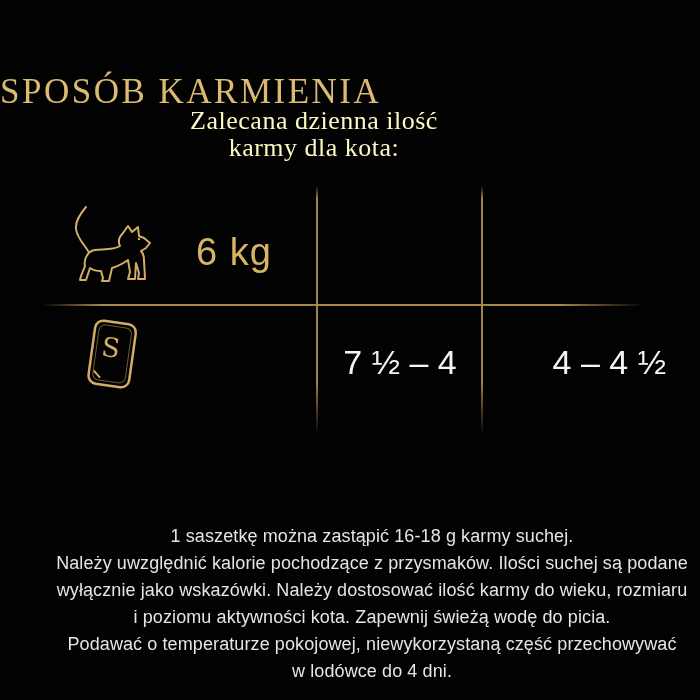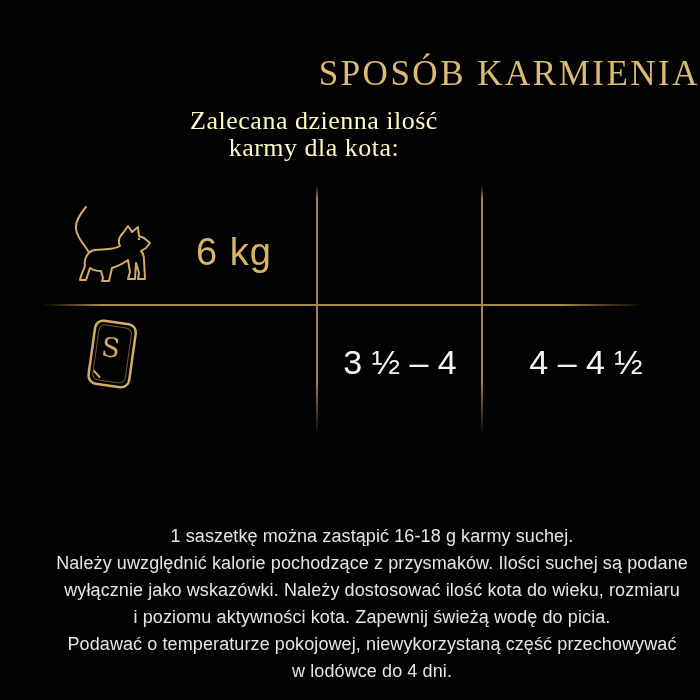--- a/index.html
+++ b/index.html
@@ -3,21 +3,21 @@
 <meta charset="utf-8">
 <style>
   html,body{margin:0;padding:0;background:#000;}
   #stage{
     position:relative;width:700px;height:700px;background:#020202;
     overflow:hidden;font-family:"Liberation Sans",sans-serif;
     -webkit-font-smoothing:antialiased;
   }
   
   .title{
-    position:absolute;top:54px;left:0;width:700px;text-align:right;
+    position:absolute;top:72px;left:0;width:700px;text-align:left;
     font-family:"Liberation Serif","DejaVu Serif",serif;
     font-size:35px;letter-spacing:2.5px;font-weight:400;
     color:#dcba72;white-space:nowrap;
   }
   .subtitle{
     position:absolute;top:107px;left:0;width:628px;text-align:center;
     font-family:"Liberation Serif","DejaVu Serif",serif;
     font-size:26px;line-height:27px;color:#fef9c3;letter-spacing:.5px;
   }
   
@@ -40,21 +40,21 @@
     position:absolute;top:228px;width:190px;height:48px;line-height:48px;
     text-align:center;font-size:38px;font-weight:400;letter-spacing:1px;
     color:#d9b364;white-space:nowrap;
   }
   .portion{
     position:absolute;top:338px;width:200px;height:48px;line-height:48px;
     text-align:center;font-size:34px;font-weight:400;
     color:#f4f4f2;white-space:nowrap;
   }
   .w1{left:139px;} .w2{left:305px;} .w3{left:471px;}
-  .p1{left:134px;} .p2{left:300px;} .p3{left:486px;}
+  .p1{left:134px;} .p2{left:300px;} .p3{left:466px;text-align:right;}
   
   .cat-wrap{position:absolute;left:69px;top:205px;width:84px;height:78px;}
   .sachet-wrap{position:absolute;left:83px;top:316px;width:58px;height:78px;}
   svg .ln{stroke:#d3ad66;fill:none;stroke-linecap:round;stroke-linejoin:round;}
   
   .footer{
     position:absolute;top:523px;left:0;width:700px;text-align:center;
     font-size:18px;line-height:27px;color:#e5e5e5;letter-spacing:.1px;
   }
   .footer div{white-space:nowrap;margin-left:44px;}
@@ -91,25 +91,25 @@
   <div class="sachet-wrap">
     <svg width="58" height="78" viewBox="0 0 56 76">
       <g transform="rotate(8 28 38)">
         <rect class="ln" x="8" y="6" width="40" height="62" rx="8" stroke-width="2.4"></rect>
         <rect class="ln" x="12" y="10" width="32" height="54" rx="6" stroke-width="1" opacity="0.5"></rect>
         <path class="ln" d="M13 56 L19 61" stroke-width="2"></path>
         <text x="26" y="40" text-anchor="middle" font-family="DejaVu Serif, Liberation Serif, serif" font-size="26" fill="#d3ad66">S</text>
       </g>
     </svg>
   </div>
-  <div class="portion p2">3 ½ – 4</div>
+  <div class="portion p2">7 ½ – 4</div>
   <div class="portion p3">4 – 4 ½</div>
 
   <div class="footer">
     <div>1 saszetkę można zastąpić 16-18 g karmy suchej.</div>
     <div>Należy uwzględnić kalorie pochodzące z przysmaków. Ilości suchej są podane</div>
-    <div>wyłącznie jako wskazówki. Należy dostosować ilość kota do wieku, rozmiaru</div>
+    <div>wyłącznie jako wskazówki. Należy dostosować ilość karmy do wieku, rozmiaru</div>
     <div>i poziomu aktywności kota. Zapewnij świeżą wodę do picia.</div>
     <div>Podawać o temperaturze pokojowej, niewykorzystaną część przechowywać</div>
     <div>w lodówce do 4 dni.</div>
   </div>
 
 </div>
 
 </body></html>

